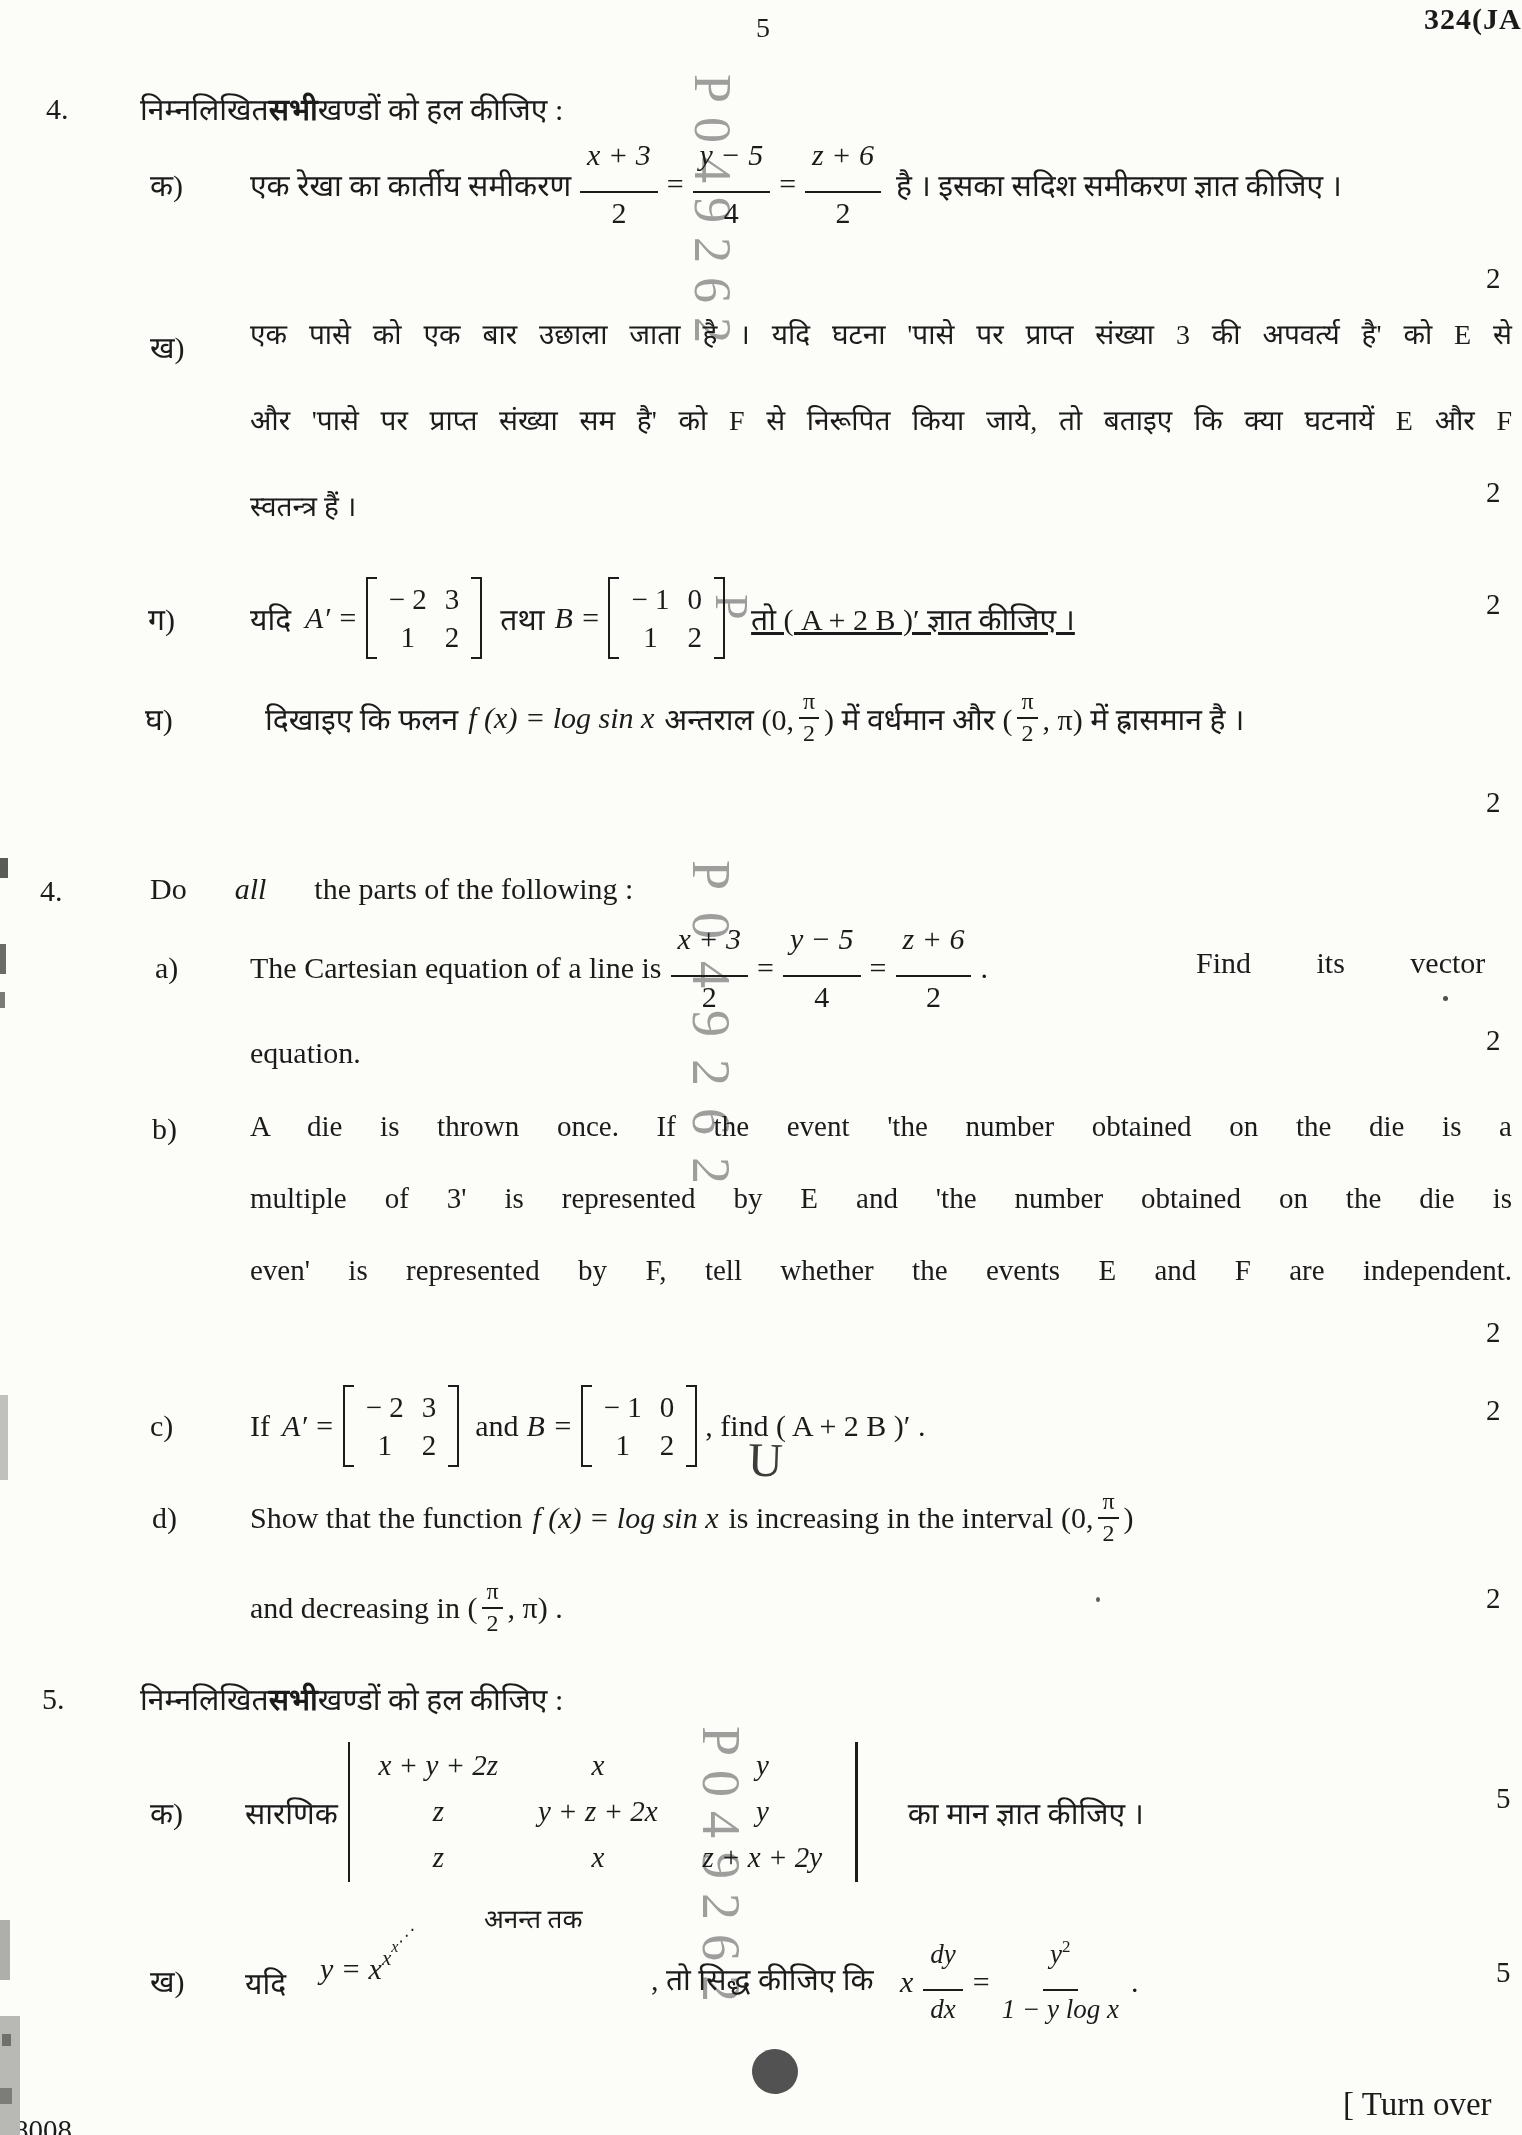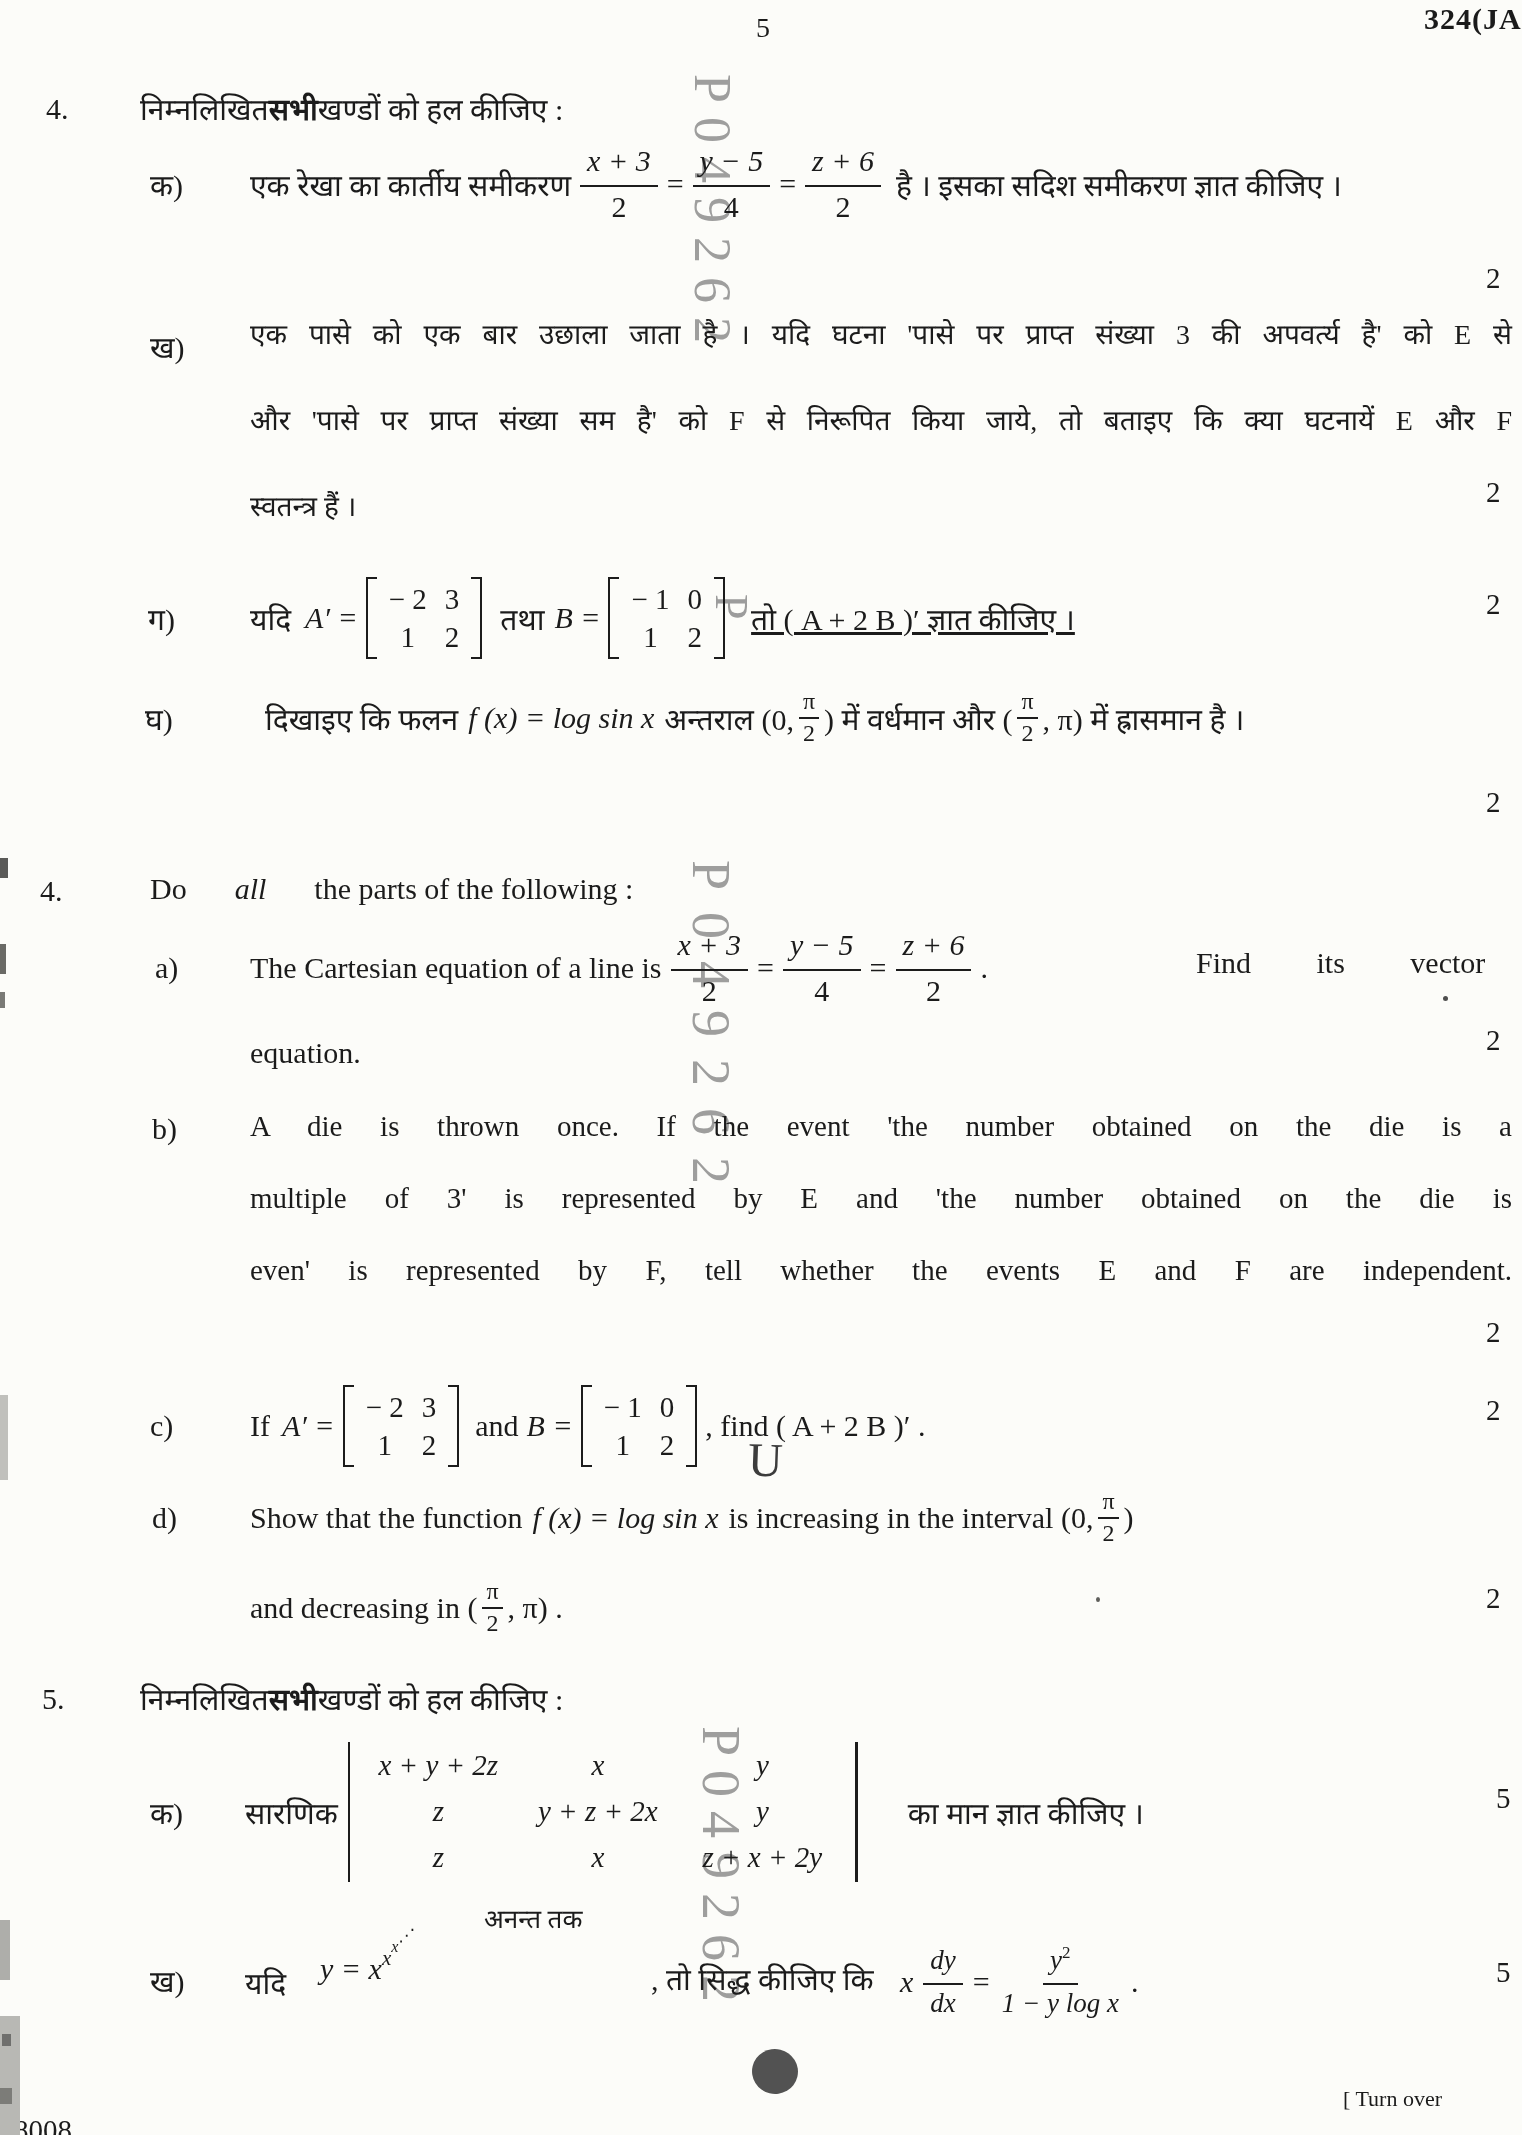--- a/index.html
+++ b/index.html
@@ -12,21 +12,21 @@
   .en30{font-size:30px;}
   .en29{font-size:29px;}
   .bold{font-weight:bold;}
   .it{font-style:italic;}
   .plabel{flex:0 0 auto;display:inline-block;}
   .w95{width:95px;} .w98{width:98px;} .w100{width:100px;} .w102{width:102px;} .w120{width:120px;}
   .mark{position:absolute;font-size:29px;z-index:2;}
   .jline{position:absolute;width:1262px;text-align:justify;text-align-last:justify;z-index:2;}
   
   .frac{display:inline-flex;flex-direction:column;align-items:center;line-height:1.08;margin:0 9px;}
-  .frac .fn{padding:0 7px 8px;border-bottom:2.5px solid #1c1c1c;}
+  .frac .fn{padding:0 7px 20px;border-bottom:2.5px solid #1c1c1c;}
   .frac .fd{padding-top:4px;}
   .f30{font-size:30px;} .f27{font-size:27px;} .f24{font-size:24px;}
   .pfrac{margin:0 5px;}
   .pfrac .fn{border-bottom-width:2px;padding:0 4px 2px;}
   .pfrac .fd{padding-top:2px;}
   
   .mx{display:inline-flex;align-items:stretch;margin:0 8px;}
   .mxb{width:9px;flex:0 0 auto;}
   .bl{border:2.5px solid #1c1c1c;border-right:none;}
   .br{border:2.5px solid #1c1c1c;border-left:none;}
@@ -289,21 +289,21 @@
     <span>=</span>
     <span class="frac f27" style="margin:0 12px;">
       <span class="fn"><span class="it">y</span><span class="sup">2</span></span>
       <span class="fd it">1 − y log x</span>
     </span>
     <span>.</span>
   </div>
   <div class="mark" style="left:1496px;top:1956px;">5</div>
 
   <div class="abs" style="left:14px;top:2094px;font-size:29px;margin-top:20px;">8008</div>
-  <div class="abs" style="left:1343px;top:2086px;font-size:22px;">[ Turn over</div>
+  <div class="abs" style="left:1343px;top:2086px;font-size:33px;">[ Turn over</div>
   <div class="ellipse"></div>
 
   <div class="art" style="left:0;top:2016px;width:20px;height:119px;background:#b8b8b4;"></div>
   <div class="art" style="left:2px;top:2034px;width:9px;height:12px;background:#6f6f6d;"></div>
   <div class="art" style="left:0;top:2088px;width:12px;height:16px;background:#7c7c78;"></div>
   <div class="art" style="left:0;top:858px;width:8px;height:20px;background:#5a5a58;"></div>
   <div class="art" style="left:0;top:944px;width:6px;height:30px;background:#6a6a66;"></div>
   <div class="art" style="left:0;top:992px;width:5px;height:16px;background:#7a7a76;"></div>
   <div class="art" style="left:0;top:1395px;width:8px;height:85px;background:#c0c0bc;"></div>
   <div class="art" style="left:0;top:1920px;width:10px;height:60px;background:#aeaeaa;"></div>

